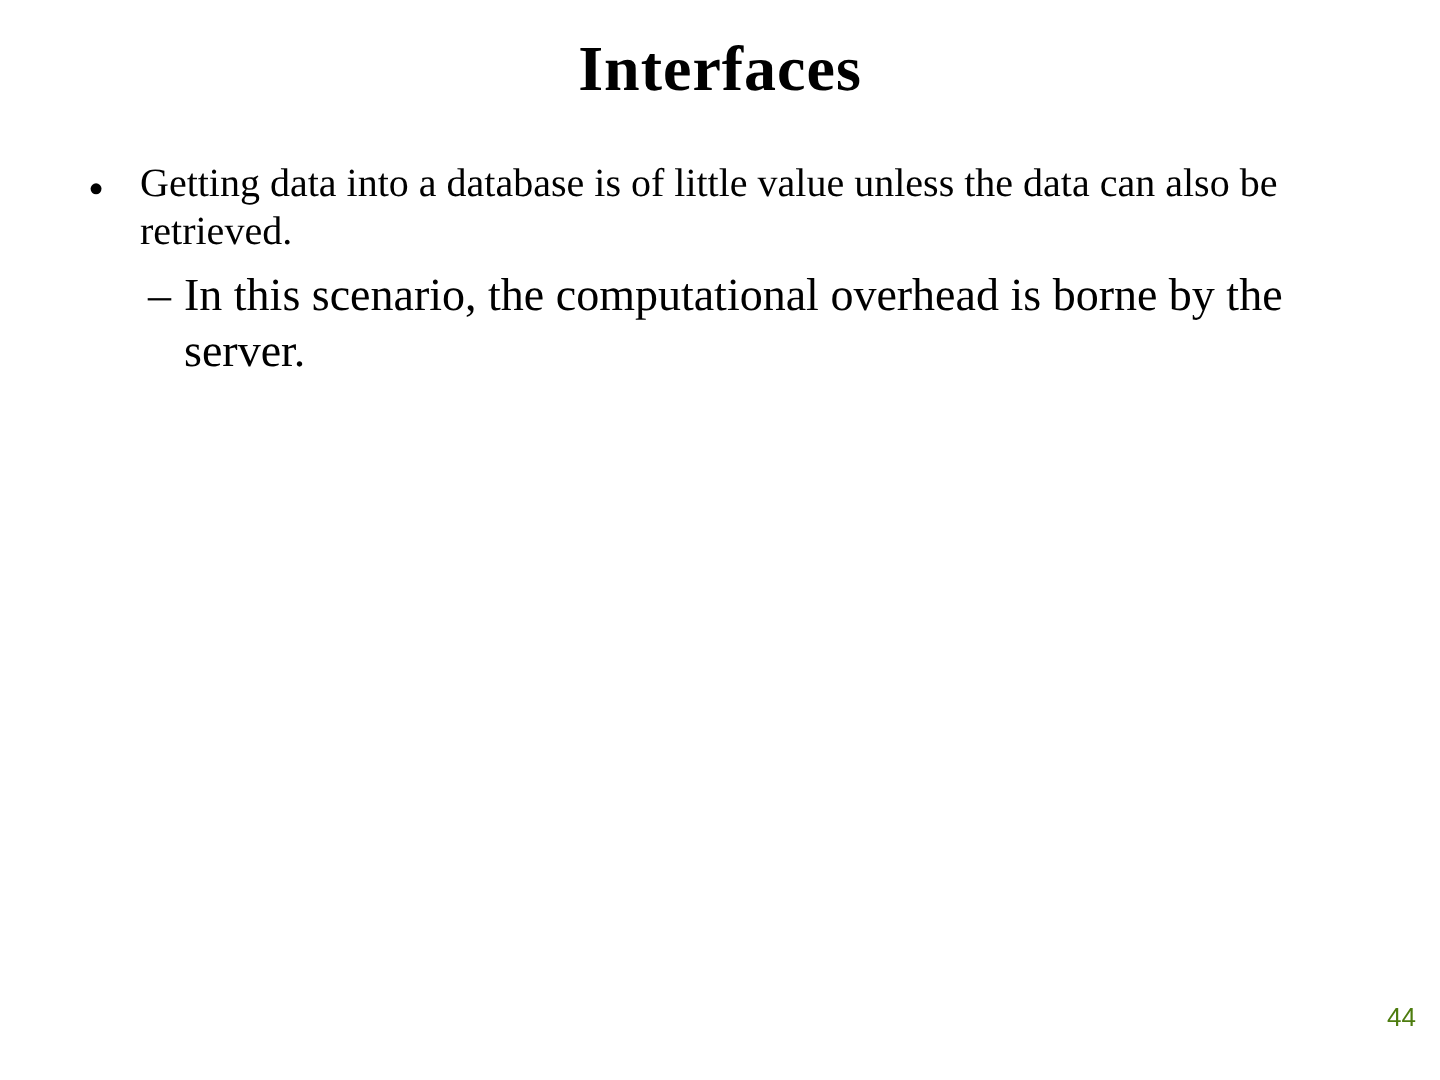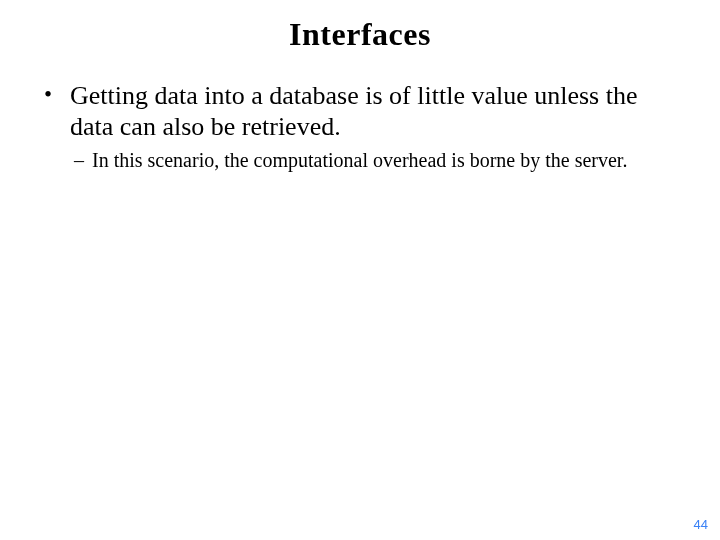--- a/index.html
+++ b/index.html
@@ -26,58 +26,58 @@
     font-size: 32px;
     margin: 0 0 28px 0;
     letter-spacing: 0.5px;
   }
   ul.bullets {
     list-style: none;
     margin: 0;
     padding: 0 6px 0 14px;
   }
   ul.bullets > li {
-    font-size: 26px;
+    font-size: 20px;
     line-height: 1.18;
     margin: 0 0 2px 0;
     position: relative;
     padding-left: 26px;
   }
   ul.bullets > li::before {
     content: "•";
     position: absolute;
     left: 0;
     top: 0;
     font-size: 23px;
   }
   ul.sub {
     list-style: none;
     margin: 6px 0 0 0;
     padding: 0 0 0 44px;
   }
   ul.sub > li {
-    font-size: 20px;
+    font-size: 23px;
     line-height: 1.22;
     position: relative;
     padding-left: 18px;
     color: #000000;
   }
   ul.sub > li::before {
     content: "–";
     position: absolute;
     left: 0;
     top: 0;
   }
   .pagenum {
     position: absolute;
     right: 12px;
-    bottom: 8px;
+    bottom: 24px;
     font-family: Arial, Helvetica, sans-serif;
     font-size: 13px;
-    color: #3b82f6;
+    color: #4d7c0f;
   }
 </style>
 </head>
 <body>
 
 <div class="slide">
 
   <h1 class="title">Interfaces</h1>
 
   <ul class="bullets">

